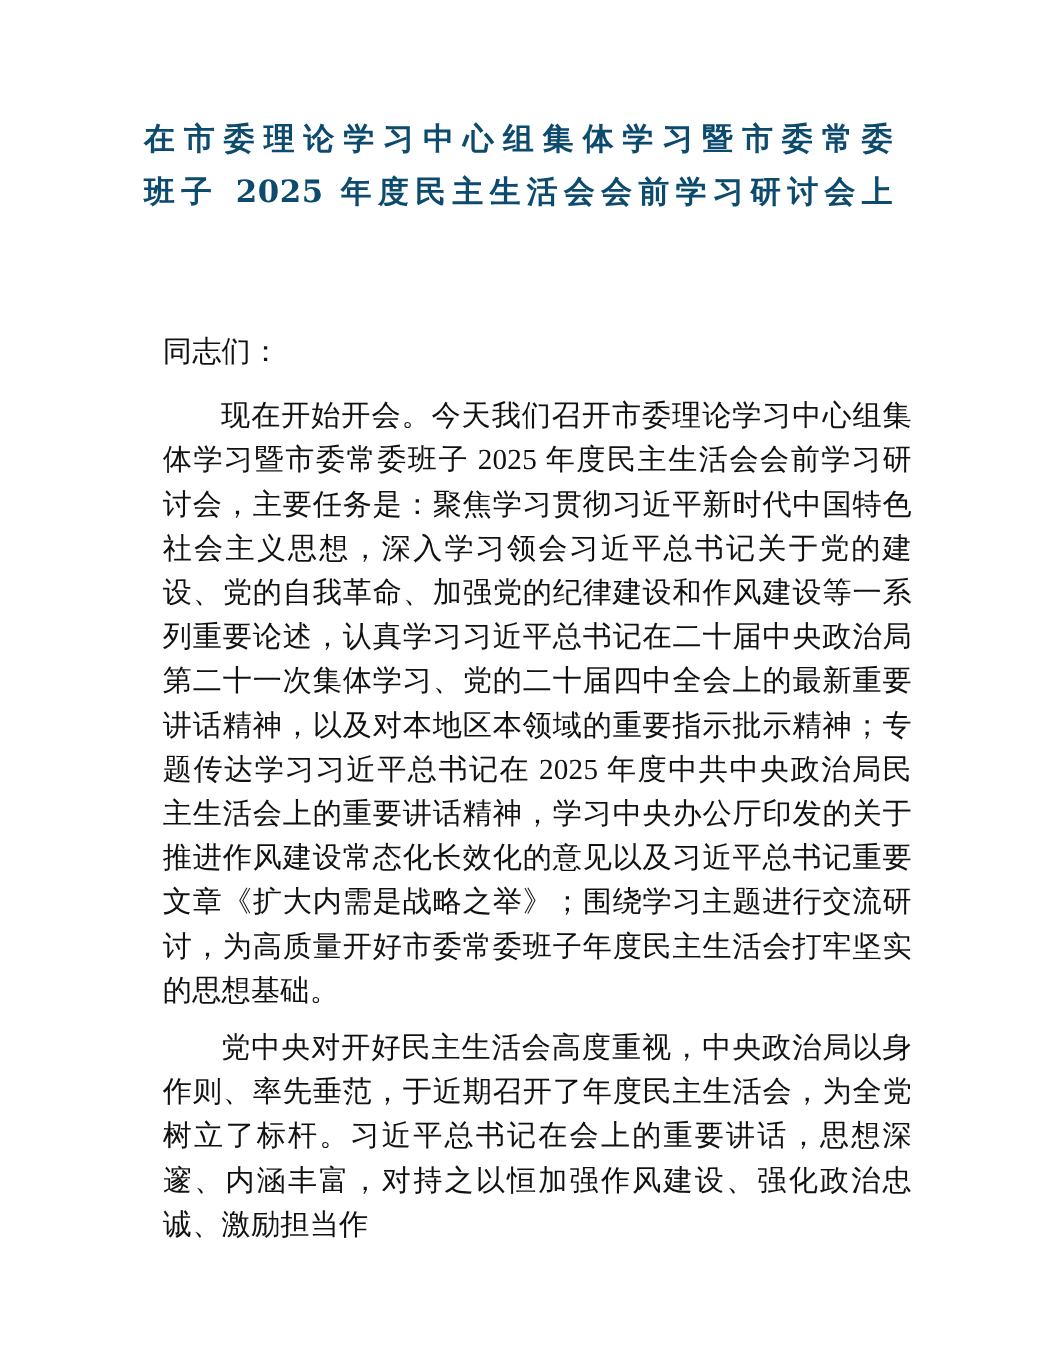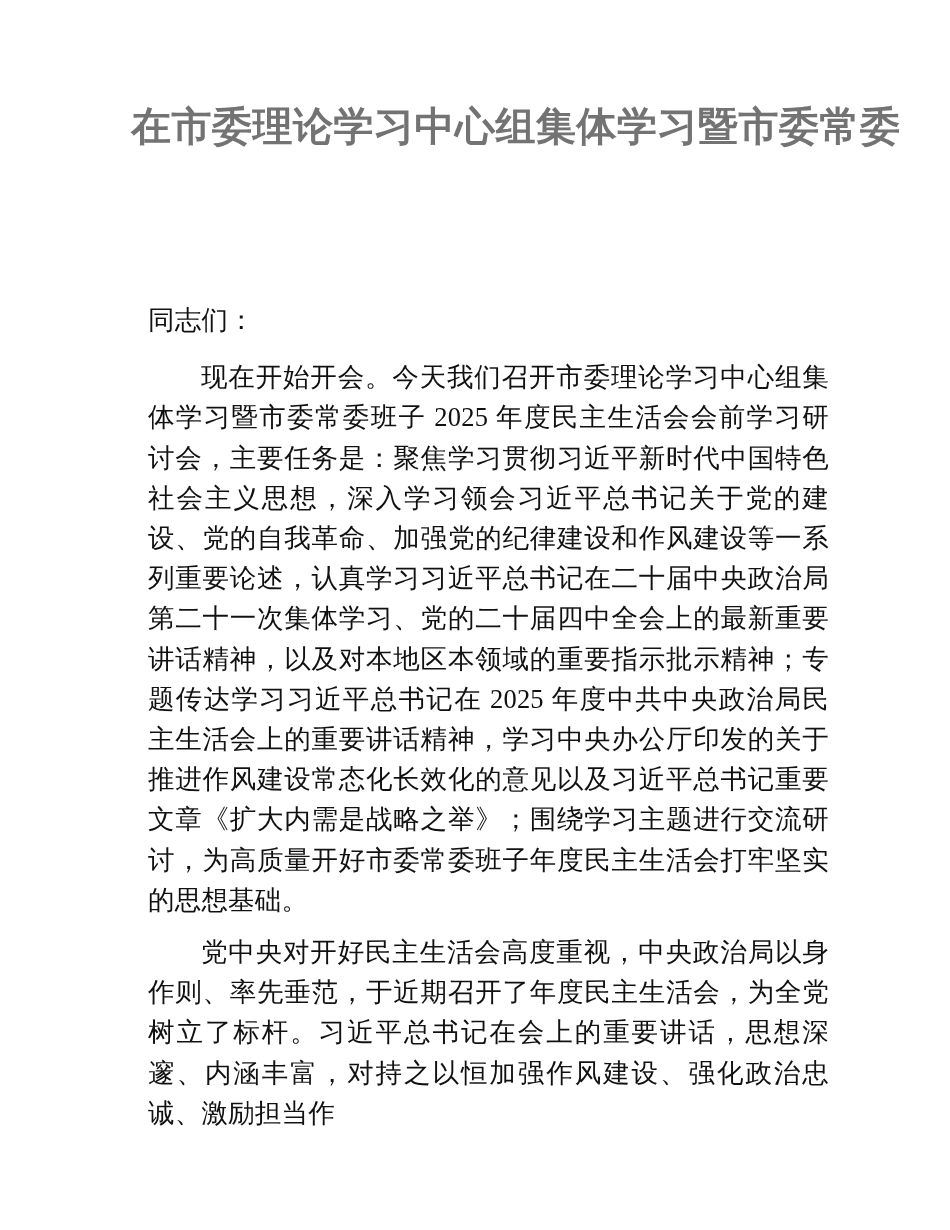--- a/index.html
+++ b/index.html
@@ -32,25 +32,25 @@
   
   .doc-title {
     margin: 0;
     padding: 0;
     position: absolute;
     left: 0;
     top: 101px;
     width: 681px;
     font-family: "DejaVu Serif", "Liberation Serif", serif;
     font-weight: bold;
-    font-size: 40px;
+    font-size: 28px;
     line-height: 49px;
     text-align: center;
     letter-spacing: 0.5px;
-    color: #737373;
+    color: #0c4a6e;
     text-align-last: center;
   }
   .doc-title .tl-line {
     display: block;
     white-space: nowrap;
   }
   .doc-title .tl-line.stretch {
     display: block;
     text-align: justify;
     text-align-last: justify;
@@ -93,20 +93,21 @@
   }
 </style>
 </head>
 <body>
 
 <div class="page">
   <div class="content">
 
     <h1 class="doc-title">
       <span class="tl-line stretch">在市委理论学习中心组集体学习暨市委常委</span>
+      <span class="tl-line stretch">班子 2025 年度民主生活会会前学习研讨会上</span>
     </h1>
 
     <div class="body-block">
       <p class="para salutation">同志们：</p>
       <p class="para indent">现在开始开会。今天我们召开市委理论学习中心组集体学习暨市委常委班子 2025 年度民主生活会会前学习研讨会，主要任务是：聚焦学习贯彻习近平新时代中国特色社会主义思想，深入学习领会习近平总书记关于党的建设、党的自我革命、加强党的纪律建设和作风建设等一系列重要论述，认真学习习近平总书记在二十届中央政治局第二十一次集体学习、党的二十届四中全会上的最新重要讲话精神，以及对本地区本领域的重要指示批示精神；专题传达学习习近平总书记在 2025 年度中共中央政治局民主生活会上的重要讲话精神，学习中央办公厅印发的关于推进作风建设常态化长效化的意见以及习近平总书记重要文章《扩大内需是战略之举》；围绕学习主题进行交流研讨，为高质量开好市委常委班子年度民主生活会打牢坚实的思想基础。</p>
       <p class="para indent gap">党中央对开好民主生活会高度重视，中央政治局以身作则、率先垂范，于近期召开了年度民主生活会，为全党树立了标杆。习近平总书记在会上的重要讲话，思想深邃、内涵丰富，对持之以恒加强作风建设、强化政治忠诚、激励担当作</p>
     </div>
 
   </div>
 </div>

